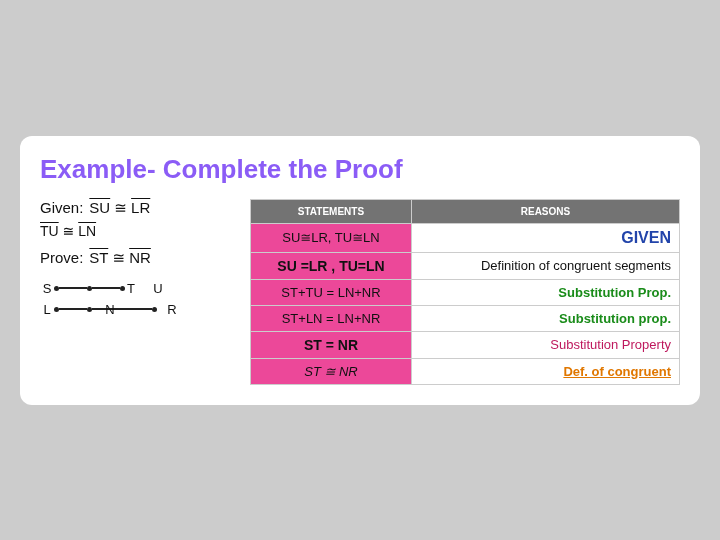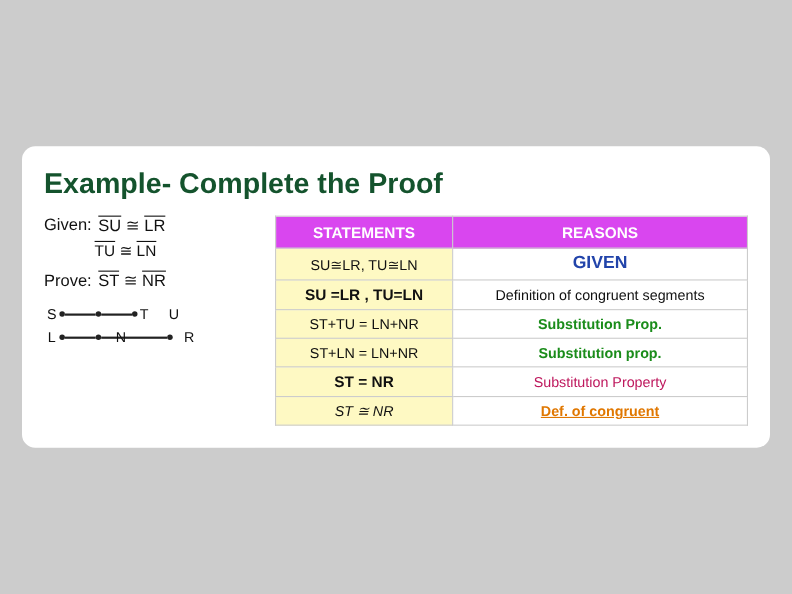--- a/index.html
+++ b/index.html
@@ -15,21 +15,21 @@
     .card {
       background: white;
       border-radius: 12px;
       width: 680px;
       padding: 18px 20px 20px 20px;
     }
     .title {
       font-size: 26px;
       font-weight: bold;
       margin-bottom: 14px;
-      color: #14532d;
+      color: #8b5cf6;
     }
     .main-layout {
       display: flex;
       gap: 10px;
     }
     .left-panel {
       width: 200px;
       flex-shrink: 0;
       font-size: 14px;
       color: #111;
@@ -87,39 +87,39 @@
     .seg-bar-long { width: 60px; }
     .seg-bar-short { width: 28px; }
 
     
     .proof-table {
       flex: 1;
       border-collapse: collapse;
       font-size: 13px;
     }
     .proof-table th {
-      background: #d946ef;
+      background: #737373;
       color: white;
       padding: 6px 10px;
-      font-size: 14px;
+      font-size: 10px;
       text-align: center;
       border: 1px solid #ccc;
     }
     .proof-table td {
       border: 1px solid #ccc;
       padding: 5px 8px;
       vertical-align: middle;
     }
     .td-stmt {
       text-align: center;
       color: #111;
-      background: #fef9c3;
+      background: #ec4899;
     }
     .td-reason {
-      text-align: center;
+      text-align: right;
       font-weight: bold;
     }
     .given-reason { color: #2244aa; font-size: 16px; }
     .def-reason { color: #111; font-weight: normal; font-size: 13px; }
     .seg-post { color: #1a8c1a; }
     .sub-prop { color: #1a8c1a; }
     .sub-prop2 { color: #1a8c1a; }
     .sub-traction { color: #1a8c1a; }
     .sub-prop3 { color: #be185d; font-weight: normal; font-size: 13px; }
     .def-cong { color: #e07700; text-decoration: underline; }
@@ -134,21 +134,21 @@
   <div class="title">Example- Complete the Proof</div>
   <div class="main-layout">
 
     <div class="left-panel">
       <div class="given-row">
         <span class="given-label">Given:</span>
         <span>
           <span class="overline">SU</span> ≅ <span class="overline">LR</span>
         </span>
       </div>
-      <div style="margin-left:46px; margin-bottom:10px;">
+      <div style="margin-bottom:10px;">
         <span class="overline">TU</span> ≅ <span class="overline">LN</span>
       </div>
       <div class="prove-row">
         <span class="given-label">Prove:</span>
         <span>
           <span class="overline">ST</span> ≅ <span class="overline">NR</span>
         </span>
       </div>
 
       <div class="segment-diagram">

